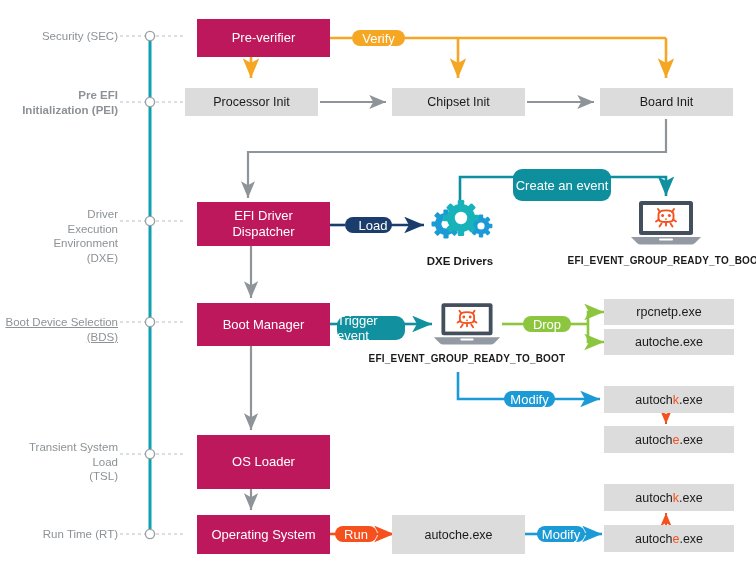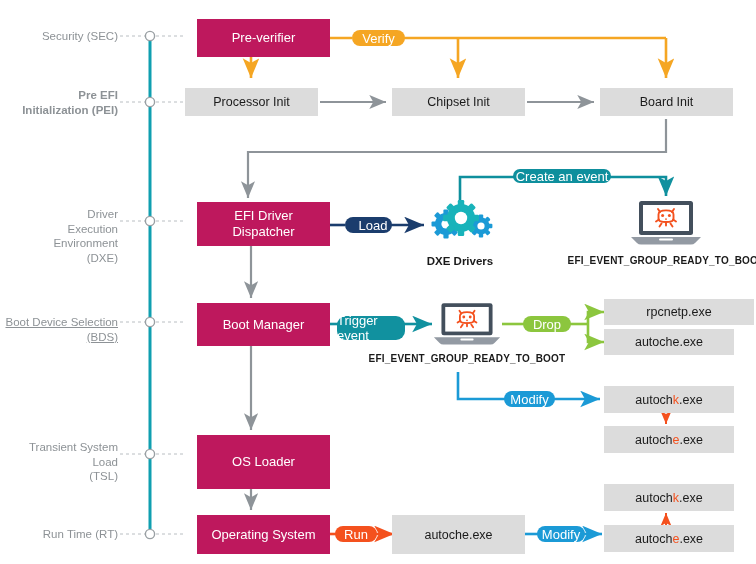--- a/index.html
+++ b/index.html
@@ -207,21 +207,21 @@
   </div>
 
   <div class="node dark" style="left:185px;top:515px;width:133px;height:39px;">
     <span>Operating System</span>
   </div>
 
   <div class="node gray" style="left:392px;top:515px;width:133px;height:39px;">
     <span>autoche.exe</span>
   </div>
 
-  <div class="node filebox" style="left:604px;top:299px;width:150px;height:26px;text-align:right;">
+  <div class="node filebox" style="left:604px;top:299px;width:130px;height:26px;text-align:right;">
     <span>rpcnetp.exe</span>
   </div>
   <div class="node filebox" style="left:604px;top:329px;width:130px;height:26px;">
     <span>autoche.exe</span>
   </div>
 
   <div class="node filebox" style="left:604px;top:386px;width:130px;height:27px;">
     <span><span>autoch</span><span class="hl">k</span><span>.exe</span></span>
   </div>
   <div class="node filebox" style="left:604px;top:426px;width:130px;height:27px;">
@@ -236,21 +236,21 @@
   </div>
 
   <div class="pill pill-orange" style="left:352px;top:30px;width:53px;height:16px;">
     <span>Verify</span>
   </div>
 
   <div class="pill pill-navy" style="left:345px;top:217px;width:47px;height:16px;padding-left:9px;">
     <span>Load</span>
   </div>
 
-  <div class="pill pill-teal2" style="left:513px;top:169px;width:98px;height:14px;">
+  <div class="pill pill-teal2" style="left:513px;top:169px;width:98px;height:32px;">
     <span>Create an event</span>
   </div>
 
   <div class="pill pill-teal" style="left:337px;top:316px;width:68px;height:24px;">
     <span>Trigger event</span>
   </div>
 
   <div class="pill pill-green" style="left:523px;top:316px;width:48px;height:16px;">
     <span>Drop</span>
   </div>

